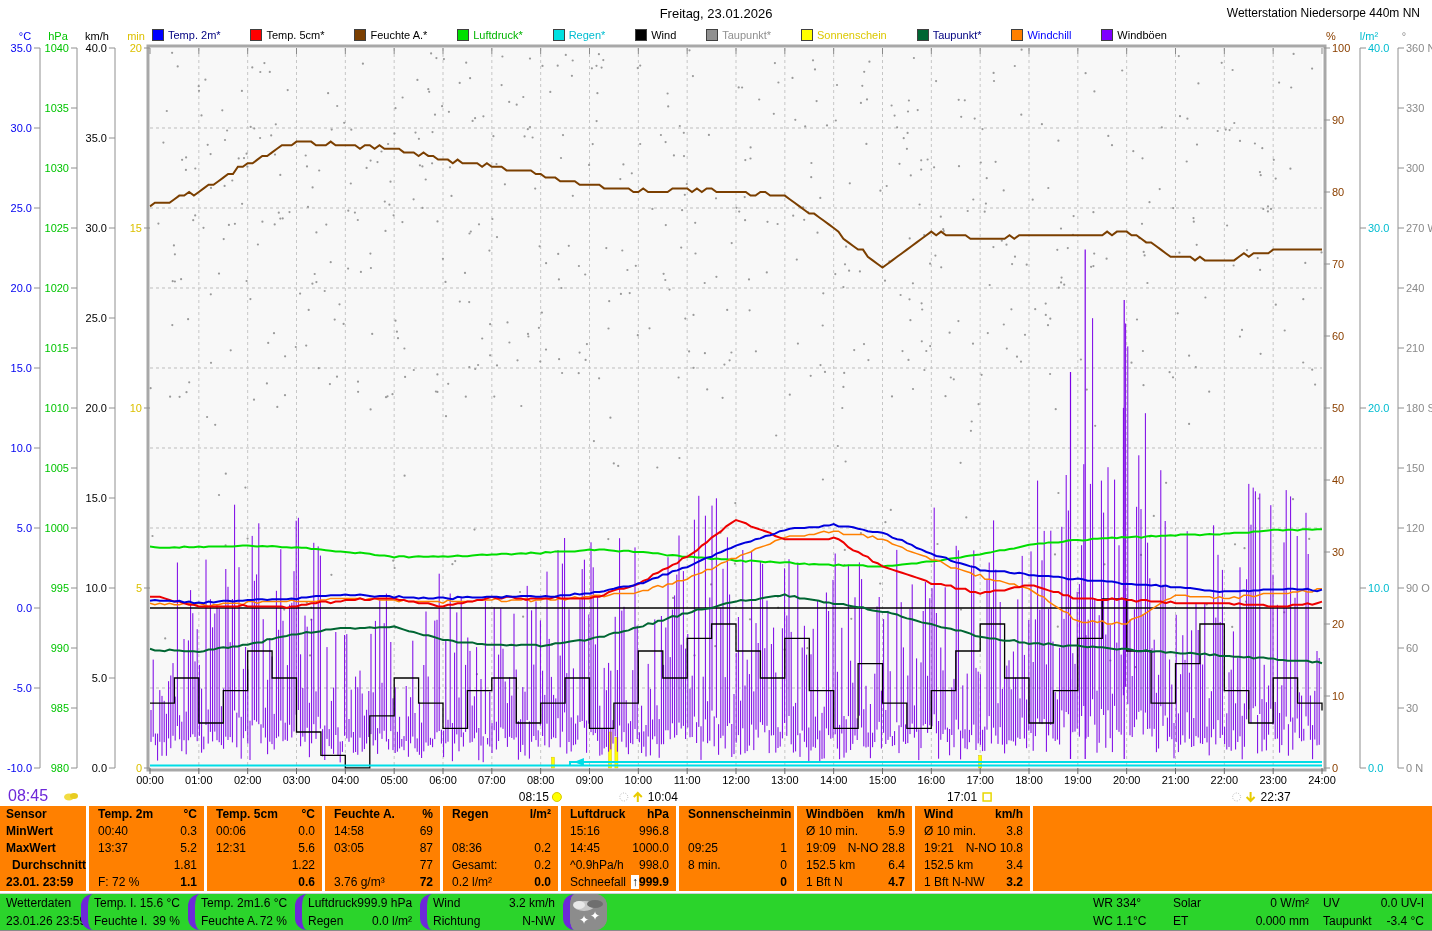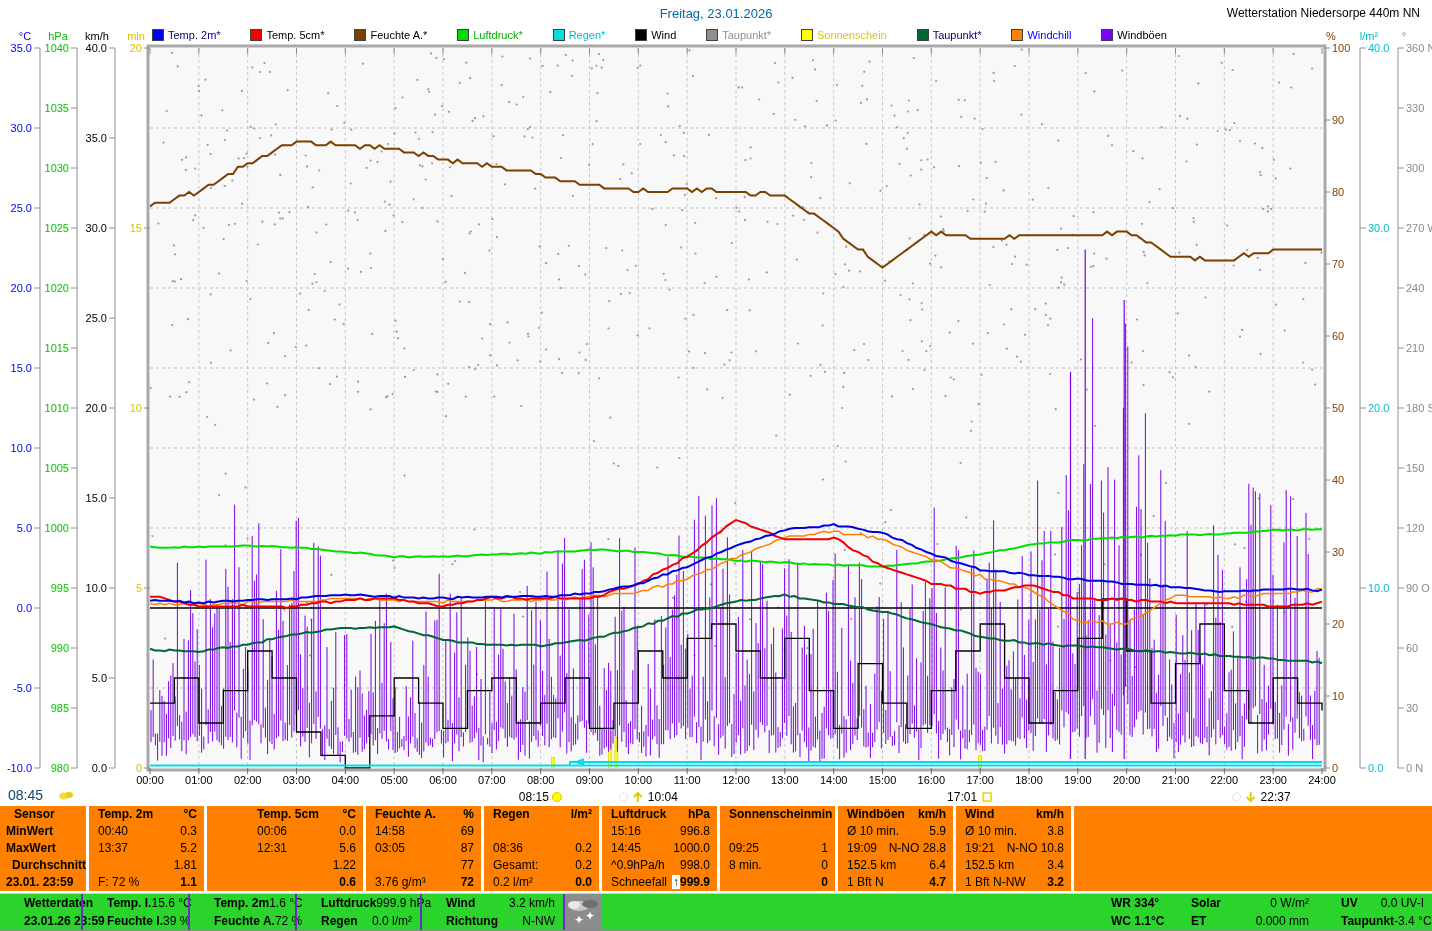--- a/index.html
+++ b/index.html
@@ -1,42 +1,42 @@
 <!DOCTYPE html>
 <html><head>
 <meta charset="utf-8">
 <style>
   html,body{margin:0;padding:0;background:#fff;}
   .screen{position:relative;width:1432px;height:931px;background:#ffffff;
     font-family:"Liberation Sans",sans-serif;overflow:hidden;}
   .title{position:absolute;top:6px;left:0;width:100%;text-align:center;
-    font-size:13px;color:#0369a1;}
+    font-size:13px;color:#000000;}
   .station{position:absolute;top:6px;right:12px;font-size:12px;color:#000;}
   .legend{position:absolute;top:27px;left:152px;width:1015px;height:16px;
     display:flex;align-items:center;justify-content:space-between;z-index:3;}
   .legend-item{display:flex;align-items:center;gap:4px;font-size:11px;white-space:nowrap;}
   .swatch{width:10px;height:10px;border:1px solid #404040;flex:0 0 auto;}
   #chart{position:absolute;top:0;left:0;z-index:1;}
-  .bl-ann{position:absolute;top:787px;left:8px;font-size:14px;color:#0c4a6e;z-index:3;
+  .bl-ann{position:absolute;top:787px;left:8px;font-size:16px;color:#6d28d9;z-index:3;
     display:flex;align-items:center;gap:14px;}
   .stats{position:absolute;top:806px;left:0;width:1432px;height:85px;
     display:flex;gap:3px;background:#fff;}
   .scol{background:#ff8000;font-size:12px;color:#000;flex:0 0 auto;}
   .scol .srow{height:17px;line-height:17px;display:flex;justify-content:space-between;
     white-space:nowrap;overflow:hidden;}
   .srow .l{padding-left:9px;} .srow .r{padding-right:7px;text-align:right;}
   .bold{font-weight:bold;}
   .arrowbox{background:#fff;padding:0 1px;}
   .statusbar{position:absolute;top:893px;left:0;width:1432px;height:36px;
     background:#2bd42b;border-top:1px solid #cfcfcf;border-bottom:1px solid #8a8a8a;
     font-size:12px;color:#000;}
   .statusbar .seg{position:absolute;top:0;height:36px;box-sizing:border-box;}
   .seg .qrow{height:18px;line-height:18px;display:flex;justify-content:space-between;white-space:nowrap;}
-  .seg .qrow .l{padding-left:24px;font-weight:bold;} .seg .qrow .r{padding-right:8px;text-align:right;}
-  .divider{border-left:2px solid #6d28d9;}
+  .seg .qrow .l{padding-left:6px;} .seg .qrow .r{padding-right:8px;text-align:right;}
+  .divider{border-left:7px solid #6d28d9;border-radius:12px;}
   .wicon{position:absolute;top:0;height:36px;width:37px;background:#8c8c8c;overflow:hidden;}
 </style>
 </head>
 <body>
 
 <div class="screen">
   <div class="title">Freitag, 23.01.2026</div>
   <div class="station">Wetterstation Niedersorpe 440m NN</div>
   <div class="legend" id="legend">
       <div class="legend-item">
@@ -1578,21 +1578,21 @@
   <div class="bl-ann">
     <span>08:45</span>
     <svg width="18" height="12">
       <ellipse cx="7" cy="7" rx="5" ry="3.5" fill="#f2dc42"></ellipse>
       <ellipse cx="12" cy="6" rx="4" ry="3" fill="#e8cc20"></ellipse>
     </svg>
   </div>
   <div class="stats" id="stats">
       <div class="scol" style="width: 86px;">
         <div class="srow bold">
-          <div class="l" style="padding-left: 14px;">Sensor</div>
+          <div class="l" style="padding-left: 6px;">Sensor</div>
         </div>
         <div class="srow bold">
           <div class="l" style="padding-left: 6px;">MinWert</div>
         </div>
         <div class="srow bold">
           <div class="l" style="padding-left: 6px;">MaxWert</div>
         </div>
         <div class="srow bold">
           <div class="l" style="padding-left: 12px;">Durchschnitt</div>
         </div>
@@ -1615,21 +1615,21 @@
         </div>
         <div class="srow">
           <div class="l"></div>
           <div class="r">1.81</div>
         </div>
         <div class="srow">
           <div class="l">F: 72 %</div>
           <div class="r bold">1.1</div>
         </div>
       </div>
-      <div class="scol" style="width: 115px; padding-left: 41px;">
+      <div class="scol" style="width: 115px;">
         <div class="srow bold">
           <div class="l">Temp. 5cm</div>
           <div class="r">°C</div>
         </div>
         <div class="srow">
           <div class="l">00:06</div>
           <div class="r">0.0</div>
         </div>
         <div class="srow">
           <div class="l">12:31</div>

